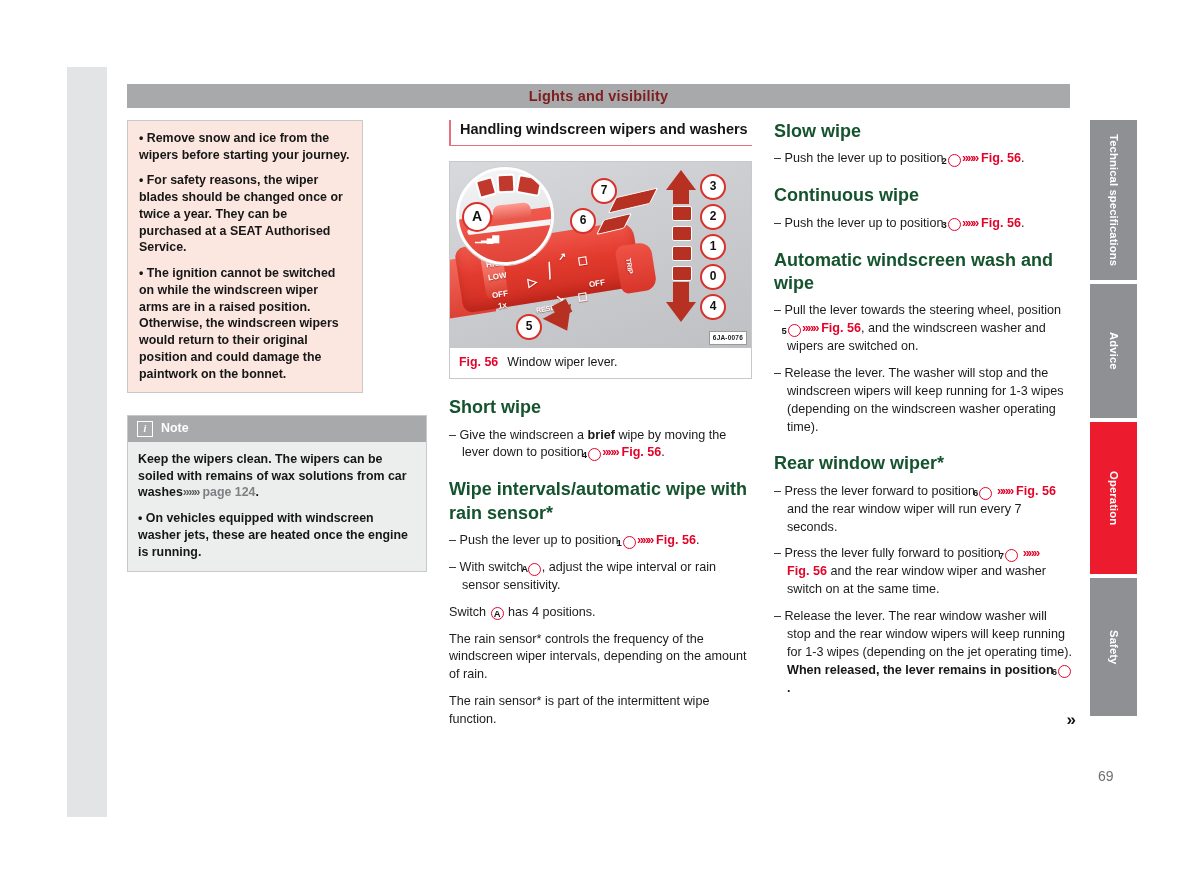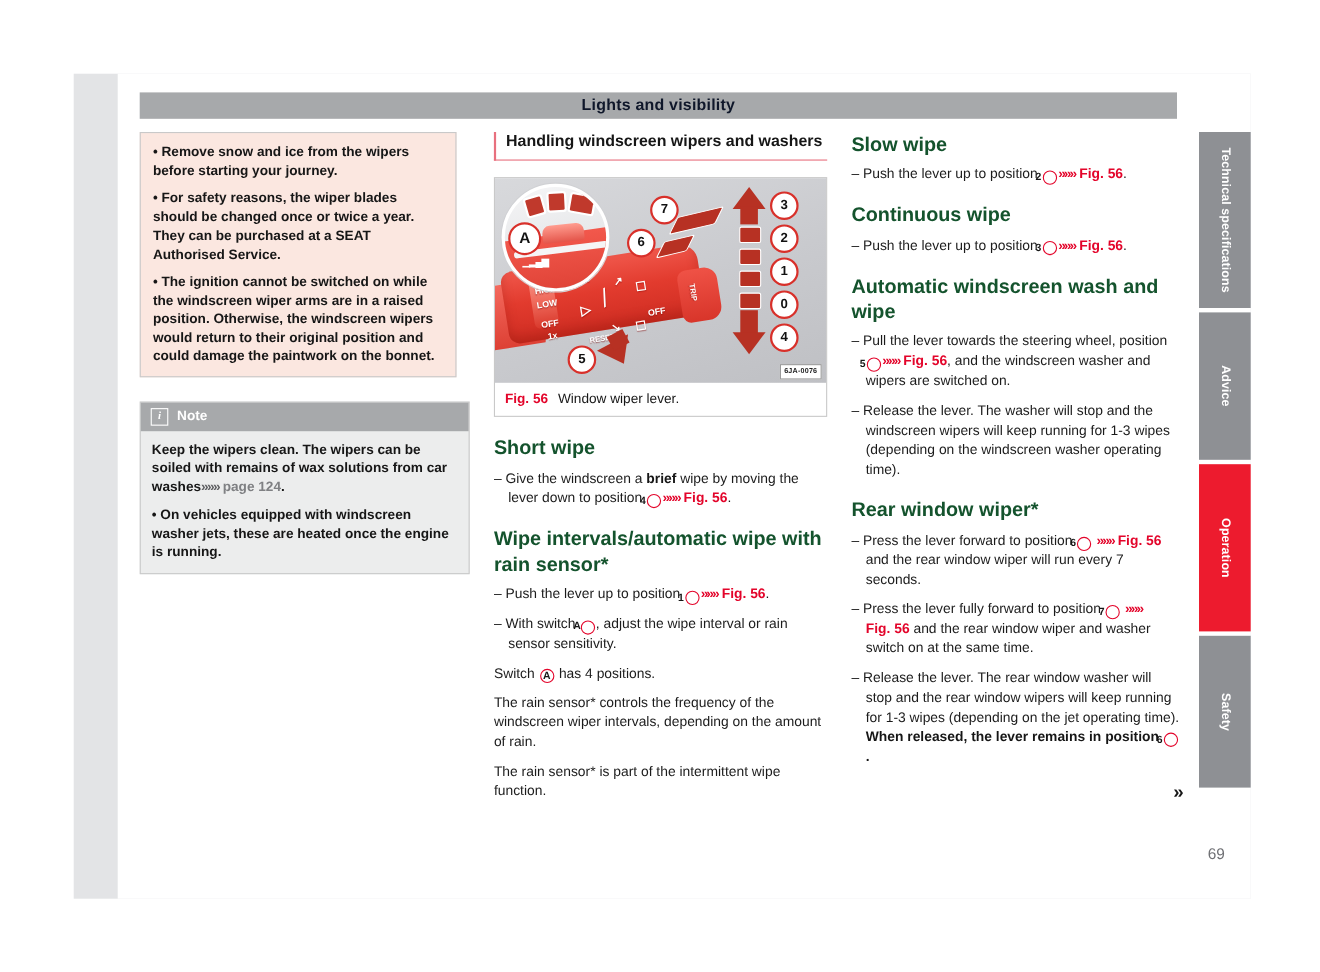--- a/index.html
+++ b/index.html
@@ -31,21 +31,21 @@
     left: 107px; top: 67px;
     width: 1030px; height: 750px;
     background: #ffffff;
   }
   
   .header-band {
     position: absolute;
     left: 127px; top: 84px;
     width: 943px; height: 24px;
     background: #a7a9ab;
-    color: #0f172a;
+    color: #7f1d1d;
     font-size: 14.5px;
     font-weight: bold;
     letter-spacing: .2px;
     display: flex;
     align-items: center;
     justify-content: center;
   }
   
   .col {
     position: absolute;
@@ -56,21 +56,21 @@
   .col-left  { left: 127px;  top: 120px; width: 300px; }
   .col-mid   { left: 449px;  top: 120px; width: 303px; }
   .col-right { left: 774px;  top: 120px; width: 300px; }
 
   
   .warn-box {
     background: #fbe7e0;
     border: 1px solid #c9c9c9;
     padding: 9px 11px 10px 11px;
     box-sizing: border-box;
-    width: 288px;
+    width: 236px;
   }
   .warn-box p {
     margin: 0 0 9px 0;
     font-weight: bold;
     font-size: 12.4px;
     line-height: 1.35;
     color: #161616;
   }
   .warn-box p:last-child { margin-bottom: 0; }
 

